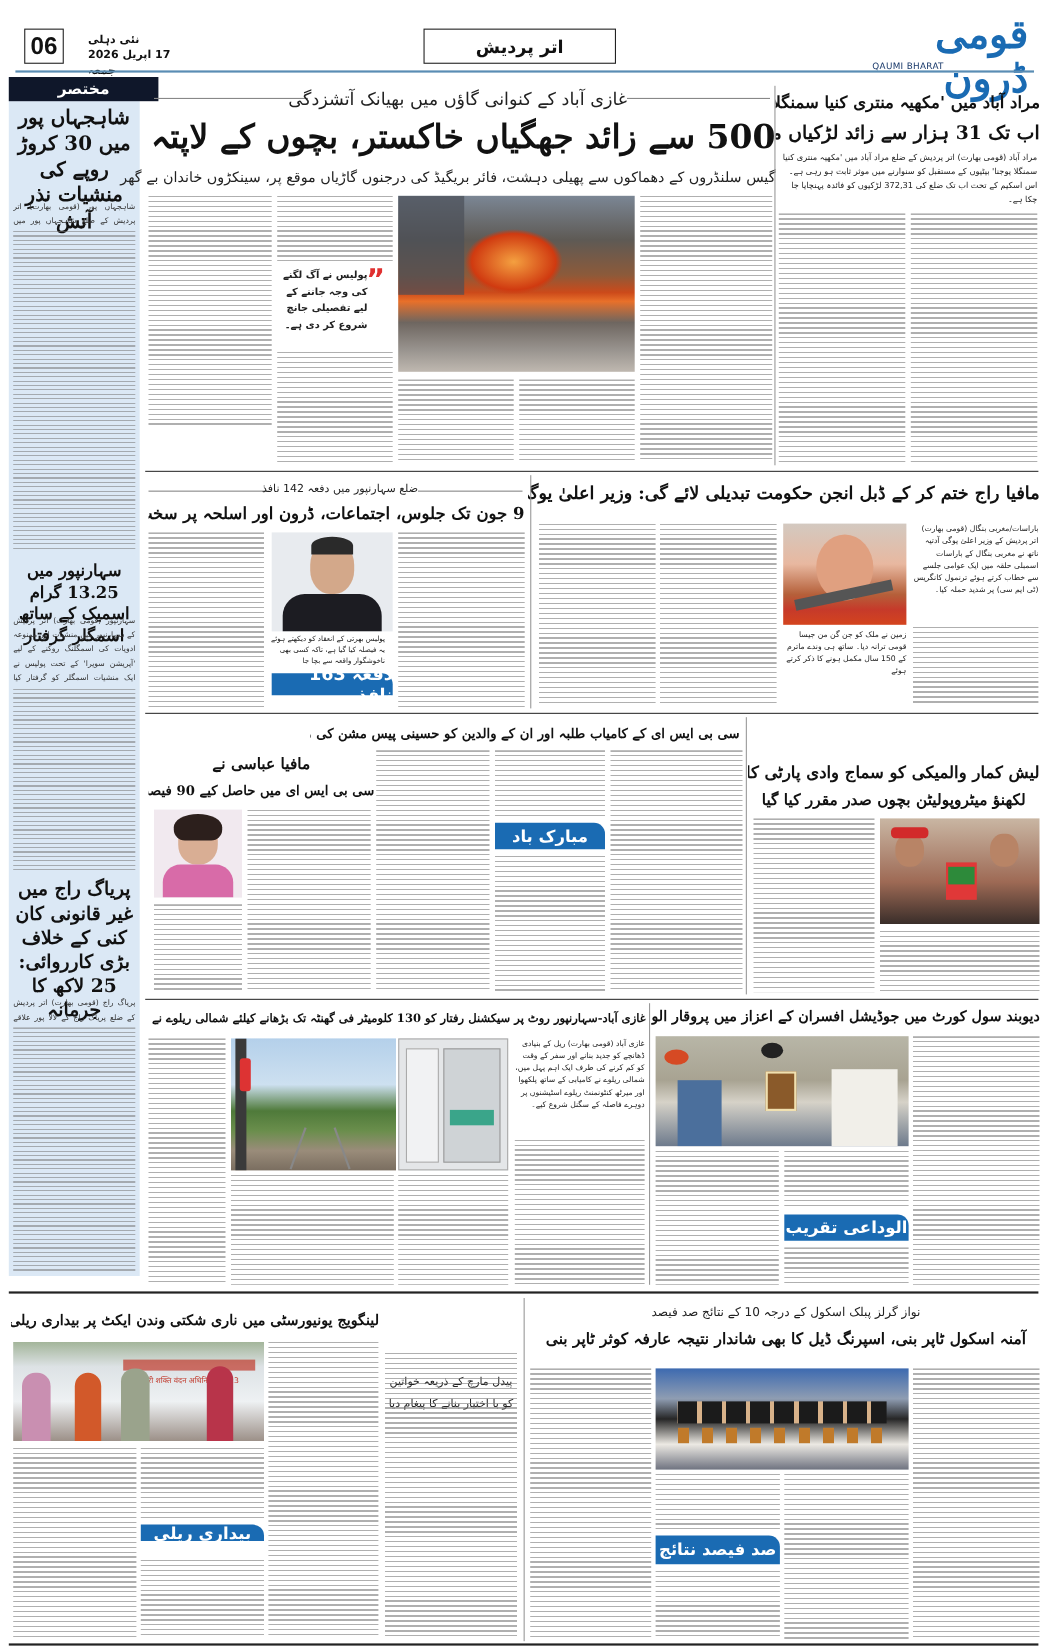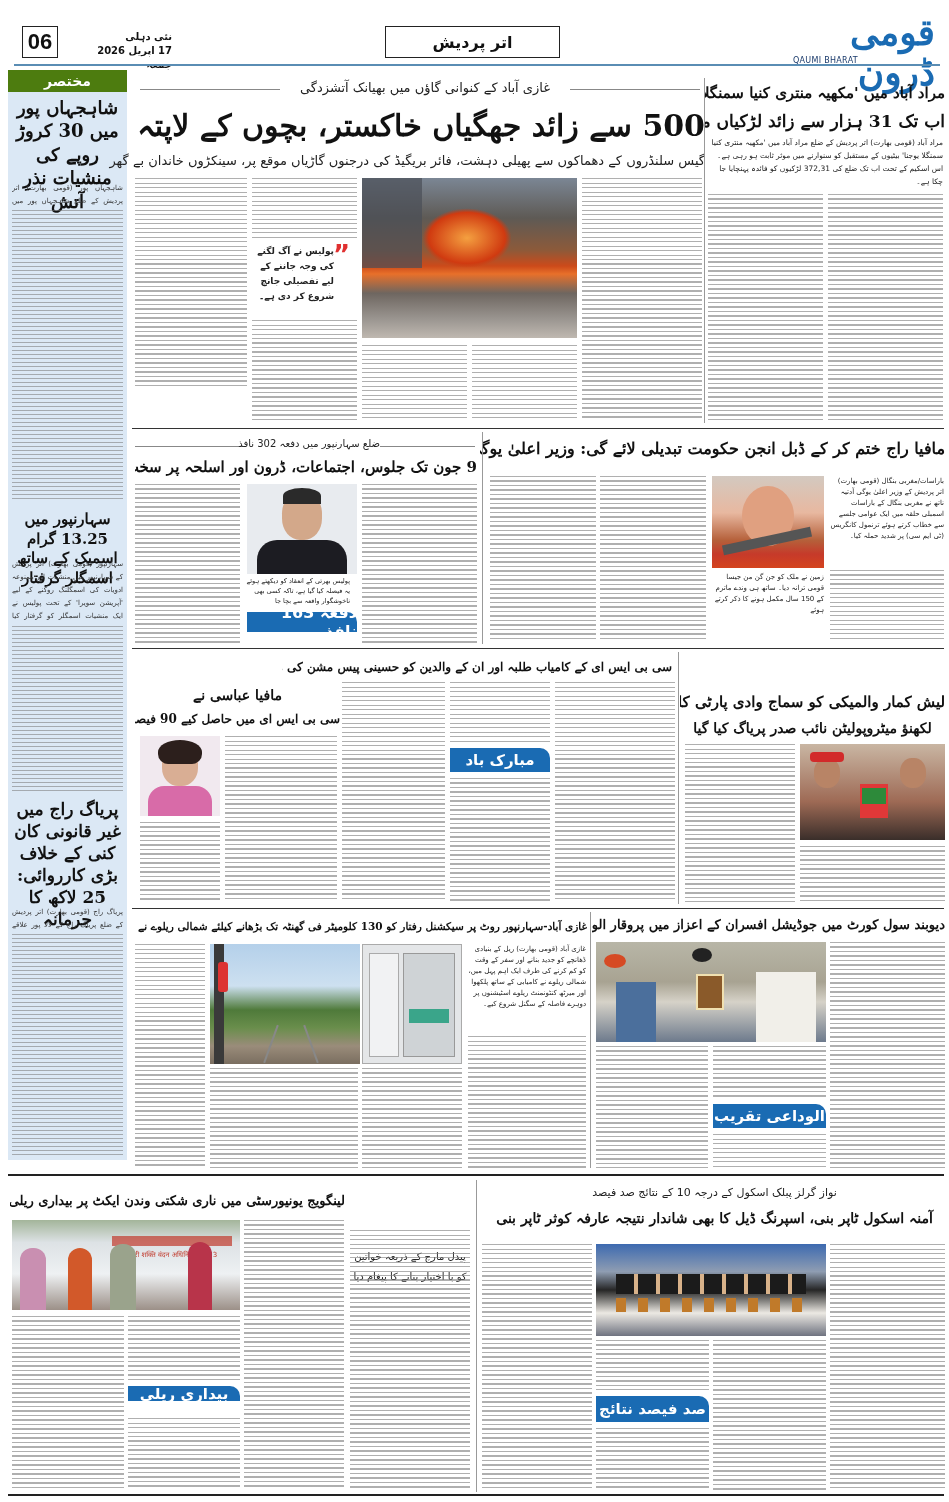--- a/index.html
+++ b/index.html
@@ -10,40 +10,40 @@
 
 .pagebox{left:22px;top:26px;width:36px;height:32px;border:1.5px solid #222;font:bold 22px "Liberation Sans",sans-serif;display:flex;align-items:center;justify-content:center}
 .dateline{left:80px;top:30px;width:92px;font-size:10px;line-height:14px;text-align:center;font-weight:bold}
 .section-box{left:385px;top:26px;width:175px;height:32px;border:1.5px solid #222;display:flex;align-items:center;justify-content:center;font-weight:bold;font-size:16px}
 .logo{left:765px;top:12px;width:170px;text-align:right}
 .logo .ur{color:#1a6bb3;font-weight:900;font-size:36px;line-height:40px;font-family:"DejaVu Serif",serif}
 .logo .en{font-size:8px;font-weight:normal;color:#1a3a6b;position:absolute;left:28px;top:44px;letter-spacing:.3px}
 .mrule{left:14px;top:64px;width:926px;height:2px;background:#5a8db4}
 
 .sidebar{left:8px;top:70px;width:119px;height:1090px;background:#dbe8f5}
-.sb-head{left:8px;top:70px;width:119px;height:22px;background:#4d7c0f;color:#fff;font-weight:bold;font-size:14px;display:flex;align-items:center;justify-content:center}
+.sb-head{left:8px;top:70px;width:136px;height:22px;background:#0f172a;color:#fff;font-weight:bold;font-size:14px;display:flex;align-items:center;justify-content:center}
 .sb-title{width:119px;left:8px;text-align:center;font-weight:bold;color:#111;font-family:"DejaVu Serif",serif;line-height:1.3}
 .sb-body{width:111px;left:12px;font-size:7px;line-height:13px;color:#333;text-align:justify}
 .lines{background-image:repeating-linear-gradient(to bottom,#777 0 1px,transparent 1px 4px);opacity:.55}
 
 .col{position:absolute;background-image:repeating-linear-gradient(to bottom,#7a7a7a 0 1.2px,transparent 1.2px 4.5px);opacity:.6}
 .hl{position:absolute;direction:rtl;text-align:center;font-weight:bold;font-family:"DejaVu Serif",serif;color:#111;white-space:nowrap;overflow:hidden}
 .kicker{position:absolute;direction:rtl;text-align:center;font-size:12px;color:#222;white-space:nowrap}
 .hr{position:absolute;height:1px;background:#333}
 .vr{position:absolute;width:1px;background:#999}
 .photo{position:absolute;overflow:hidden}
 .bluelabel{position:absolute;background:#1a6bb3;color:#fff;font-weight:bold;font-size:15px;display:flex;align-items:center;justify-content:center;border-radius:0 10px 0 0}
 .caption{position:absolute;font-size:7px;direction:rtl;text-align:right;color:#222;line-height:11px}
 .quote{position:absolute;color:#e03030;font-weight:bold;font-size:26px}
 </style>
 </head>
 <body>
 
 <div class="abs pagebox">06</div>
-<div class="abs dateline rtl" style="text-align:right">
+<div class="abs dateline rtl" style="text-align:left">
   <div>نئی دہلی</div>
   <div>17 اپریل 2026 جمعہ</div>
 </div>
 <div class="abs section-box" style="direction:rtl">اتر پردیش</div>
 <div class="abs logo">
   <div class="ur" style="direction:rtl">قومی ڈرون</div>
   <div class="en">QAUMI BHARAT</div>
 </div>
 <div class="abs mrule"></div>
 
@@ -57,21 +57,21 @@
 <div class="abs sb-title rtl" style="top:510px;font-size:15px;text-align:center">سہارنپور میں 13.25 گرام اسمیک کے ساتھ اسمگلر گرفتار</div>
 <div class="abs sb-body rtl" style="top:558px;height:66px;overflow:hidden">سہارنپور (قومی بھارت) اتر پردیش کے سہارنپور میں منشیات اور ممنوعہ ادویات کی اسمگلنگ روکنے کے لیے 'آپریشن سویرا' کے تحت پولیس نے ایک منشیات اسمگلر کو گرفتار کیا ہے۔</div>
 <div class="abs lines" style="left:12px;top:626px;width:111px;height:166px"></div>
 
 <div class="abs sb-title rtl" style="top:798px;font-size:17px;text-align:center">پریاگ راج میں غیر قانونی کان کنی کے خلاف بڑی کارروائی: 25 لاکھ کا جرمانہ</div>
 <div class="abs sb-body rtl" style="top:906px;height:26px;overflow:hidden">پریاگ راج (قومی بھارت) اتر پردیش کے ضلع پریاگ راج کے لالا پور علاقے میں غیر</div>
 <div class="abs lines" style="left:12px;top:934px;width:111px;height:222px"></div>
 
 <div class="hr" style="left:140px;top:89px;width:140px;background:#888"></div>
 <div class="hr" style="left:570px;top:89px;width:130px;background:#888"></div>
-<div class="kicker" style="left:280px;top:80px;width:290px;font-size:13px">غازی آباد کے کنوانی گاؤں میں بھیانک آتشزدگی</div>
+<div class="kicker" style="left:280px;top:80px;width:290px;font-size:16px">غازی آباد کے کنوانی گاؤں میں بھیانک آتشزدگی</div>
 <div class="hl" style="left:135px;top:104px;width:570px;font-size:30px;line-height:44px">500 سے زائد جھگیاں خاکستر، بچوں کے لاپتہ ہونے کی اطلاع</div>
 <div class="kicker" style="left:135px;top:153px;width:570px;font-size:13px">گیس سلنڈروں کے دھماکوں سے پھیلی دہشت، فائر بریگیڈ کی درجنوں گاڑیاں موقع پر، سینکڑوں خاندان بے گھر</div>
 
 <div class="col" style="left:135px;top:178px;width:112px;height:210px"></div>
 <div class="col" style="left:252px;top:178px;width:105px;height:60px"></div>
 <div class="quote" style="left:333px;top:240px">”</div>
 <div class="caption" style="left:252px;top:244px;width:82px;font-size:9px;line-height:15px;font-weight:bold">پولیس نے آگ لگنے کی وجہ جاننے کے لیے تفصیلی جانچ شروع کر دی ہے۔</div>
 <div class="col" style="left:252px;top:320px;width:105px;height:100px"></div>
 <div class="photo" style="left:362px;top:178px;width:215px;height:160px;background:linear-gradient(180deg,#7b8694 0%,#5e5a55 25%,#8c5a3a 45%,#cc4a1a 55%,#e8702a 60%,#6e6660 72%,#9a9590 88%,#bfb8b0 100%)">
   <div style="position:absolute;left:60px;top:30px;width:90px;height:60px;border-radius:50%;background:radial-gradient(#f4a040,#d03a10 60%,transparent 70%)"></div>
@@ -97,21 +97,21 @@
 </div>
 <div class="caption" style="left:712px;top:572px;width:112px;font-size:7px">زمین نے ملک کو جن گن من جیسا قومی ترانہ دیا۔ ساتھ ہی وندے ماترم کے 150 سال مکمل ہونے کا ذکر کرتے ہوئے</div>
 <div class="caption" style="left:830px;top:476px;width:114px;height:90px;overflow:hidden;font-size:7px">باراسات/مغربی بنگال (قومی بھارت) اتر پردیش کے وزیر اعلیٰ یوگی آدتیہ ناتھ نے مغربی بنگال کے باراسات اسمبلی حلقہ میں ایک عوامی جلسے سے خطاب کرتے ہوئے ترنمول کانگریس (ٹی ایم سی) پر شدید حملہ کیا۔</div>
 <div class="col" style="left:830px;top:570px;width:114px;height:70px"></div>
 <div class="col" style="left:600px;top:476px;width:106px;height:165px"></div>
 <div class="col" style="left:490px;top:476px;width:106px;height:165px"></div>
 <div class="vr" style="left:482px;top:432px;height:212px"></div>
 
 <div class="hr" style="left:135px;top:446px;width:110px;background:#888"></div>
 <div class="hr" style="left:380px;top:446px;width:95px;background:#888"></div>
-<div class="kicker" style="left:245px;top:438px;width:135px;font-size:10px">ضلع سہارنپور میں دفعہ 302 نافذ</div>
+<div class="kicker" style="left:245px;top:438px;width:135px;font-size:10px">ضلع سہارنپور میں دفعہ 142 نافذ</div>
 <div class="hl" style="left:135px;top:454px;width:342px;font-size:15px;line-height:26px">9 جون تک جلوس، اجتماعات، ڈرون اور اسلحہ پر سخت پابندی عائد</div>
 <div class="col" style="left:135px;top:484px;width:105px;height:160px"></div>
 <div class="photo" style="left:247px;top:484px;width:110px;height:90px;background:#e8ebef">
   <div style="position:absolute;left:35px;top:8px;width:40px;height:48px;border-radius:45%;background:#d3a88a"></div>
   <div style="position:absolute;left:36px;top:4px;width:38px;height:16px;border-radius:50% 50% 0 0;background:#2a2a2a"></div>
   <div style="position:absolute;left:10px;top:56px;width:90px;height:34px;border-radius:20px 20px 0 0;background:#1c1c22"></div>
 </div>
 <div class="caption" style="left:240px;top:576px;width:110px;font-size:6.5px;line-height:10px">پولیس بھرتی کے انعقاد کو دیکھتے ہوئے یہ فیصلہ کیا گیا ہے، تاکہ کسی بھی ناخوشگوار واقعہ سے بچا جا</div>
 <div class="bluelabel rtl" style="left:247px;top:612px;width:110px;height:20px;font-size:16px">دفعہ 163 نافذ</div>
 <div class="col" style="left:362px;top:484px;width:115px;height:160px"></div>
@@ -129,21 +129,21 @@
 <div class="hl" style="left:135px;top:708px;width:205px;font-size:12px;line-height:22px">سی بی ایس ای میں حاصل کیے 90 فیصد نمبر</div>
 <div class="photo" style="left:140px;top:736px;width:80px;height:80px;background:#f1e9ef">
   <div style="position:absolute;left:22px;top:10px;width:36px;height:40px;border-radius:45%;background:#d9ae94"></div>
   <div style="position:absolute;left:18px;top:4px;width:44px;height:24px;border-radius:50% 50% 10px 10px;background:#2c1f1c"></div>
   <div style="position:absolute;left:8px;top:50px;width:64px;height:30px;border-radius:16px 16px 0 0;background:#d86ba8"></div>
 </div>
 <div class="col" style="left:225px;top:736px;width:112px;height:166px"></div>
 <div class="col" style="left:140px;top:822px;width:80px;height:80px"></div>
 
 <div class="hl" style="left:680px;top:690px;width:265px;font-size:15px;line-height:24px">لیش کمار والمیکی کو سماج وادی پارٹی کا</div>
-<div class="hl" style="left:680px;top:716px;width:265px;font-size:14px;line-height:24px">لکھنؤ میٹروپولیٹن نائب صدر پریاگ کیا گیا</div>
+<div class="hl" style="left:680px;top:716px;width:265px;font-size:14px;line-height:24px">لکھنؤ میٹروپولیٹن بچوں صدر مقرر کیا گیا</div>
 <div class="photo" style="left:800px;top:744px;width:145px;height:96px;background:linear-gradient(180deg,#c9b6a3,#9e6a55 60%,#3a2e2a)">
   <div style="position:absolute;left:14px;top:14px;width:26px;height:30px;border-radius:45%;background:#b88466"></div>
   <div style="position:absolute;left:10px;top:8px;width:34px;height:10px;background:#d22a2a;border-radius:4px"></div>
   <div style="position:absolute;left:100px;top:14px;width:26px;height:30px;border-radius:45%;background:#b88466"></div>
   <div style="position:absolute;left:60px;top:40px;width:28px;height:34px;background:#e03838"></div>
   <div style="position:absolute;left:62px;top:44px;width:24px;height:16px;background:#2d8a3a"></div>
 </div>
 <div class="col" style="left:685px;top:744px;width:110px;height:158px"></div>
 <div class="col" style="left:800px;top:846px;width:145px;height:56px"></div>
 <div class="vr" style="left:678px;top:652px;height:252px"></div>

